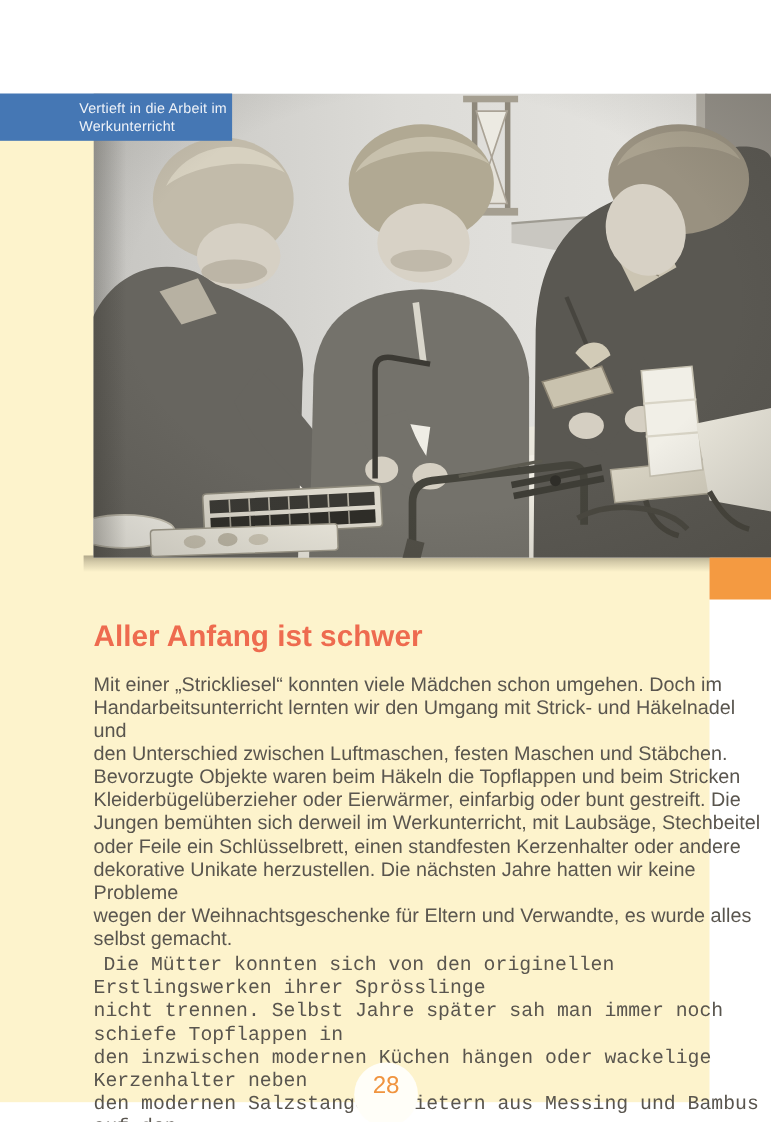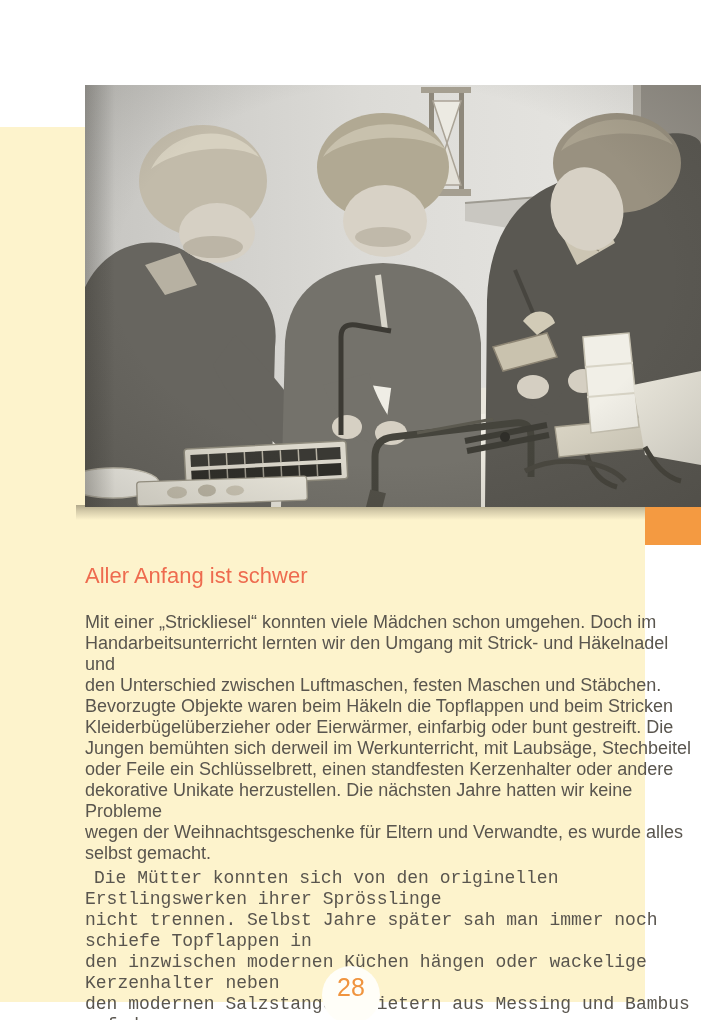--- a/index.html
+++ b/index.html
@@ -50,21 +50,21 @@
     letter-spacing:0.2px;
   }
   .orange-tab{
     position:absolute;left:645px;top:507px;
     width:56px;height:38px;
     background:var(--accent_tab);
   }
   .heading{
     position:absolute;left:85px;top:563px;
     margin:0;
-    font-size:22px;font-weight:400;
+    font-size:27px;font-weight:700;
     color:var(--heading);
   }
   .body-text{
     position:absolute;left:85px;top:612px;
     color:var(--body_text);
     font-size:18px;line-height:21px;
   }
   .body-text p{
     margin:0;
     white-space:pre-line;
@@ -73,21 +73,21 @@
   .page-circle{
     position:absolute;left:322px;top:966px;
     width:58px;height:58px;
     border-radius:50%;
     background:#fffef8;
     display:flex;align-items:center;justify-content:center;
     box-sizing:border-box;
     padding-bottom:16px;
   }
   .page-circle span{
-    font-size:25px;
+    font-size:22px;
     color:var(--page_number);
   }
 </style>
 </head>
 <body>
 
 <div class="canvas">
 
   <div class="paper"></div>
 
@@ -207,20 +207,22 @@
           <path d="M502,370 C507,388 517,398 532,402" fill="none" stroke="#46443c" stroke-width="5"></path>
         </g>
         <path d="M440,386 C470,370 520,374 540,396" fill="none" stroke="#4a4840" stroke-width="5"></path>
       </g>
 
       <rect x="0" y="0" width="30" height="422" fill="url(#leftsh)"></rect>
       <rect width="616" height="422" fill="url(#vig)"></rect>
     </svg>
   </div>
 
+  <div class="blue-label">Vertieft in die Arbeit im
+Werkunterricht</div>
 
   <div class="orange-tab"></div>
 
   <h1 class="heading">Aller Anfang ist schwer</h1>
 
   <div class="body-text">
     <p class="para1">Mit einer „Strickliesel“ konnten viele Mädchen schon umgehen. Doch im
 Handarbeitsunterricht lernten wir den Umgang mit Strick- und Häkelnadel und
 den Unterschied zwischen Luftmaschen, festen Maschen und Stäbchen.
 Bevorzugte Objekte waren beim Häkeln die Topflappen und beim Stricken

